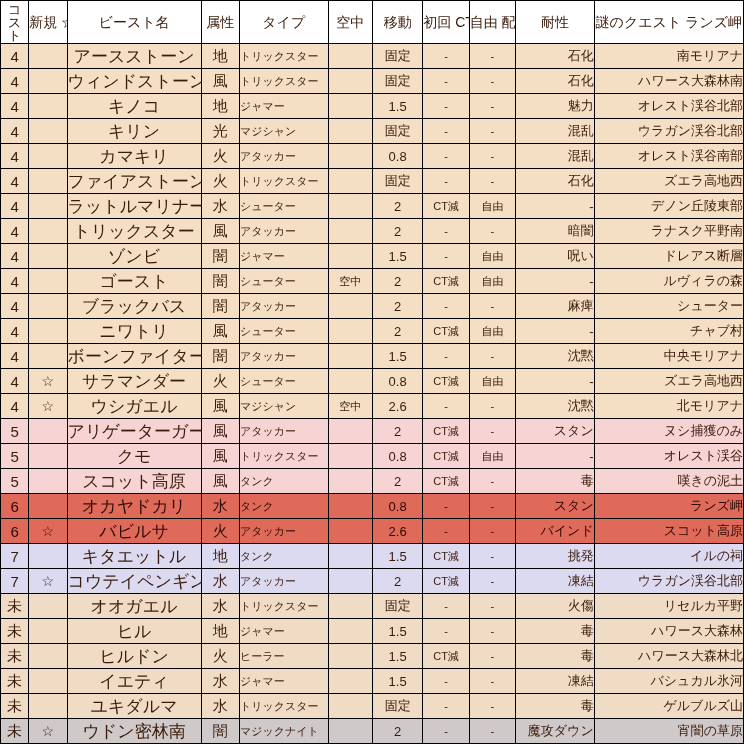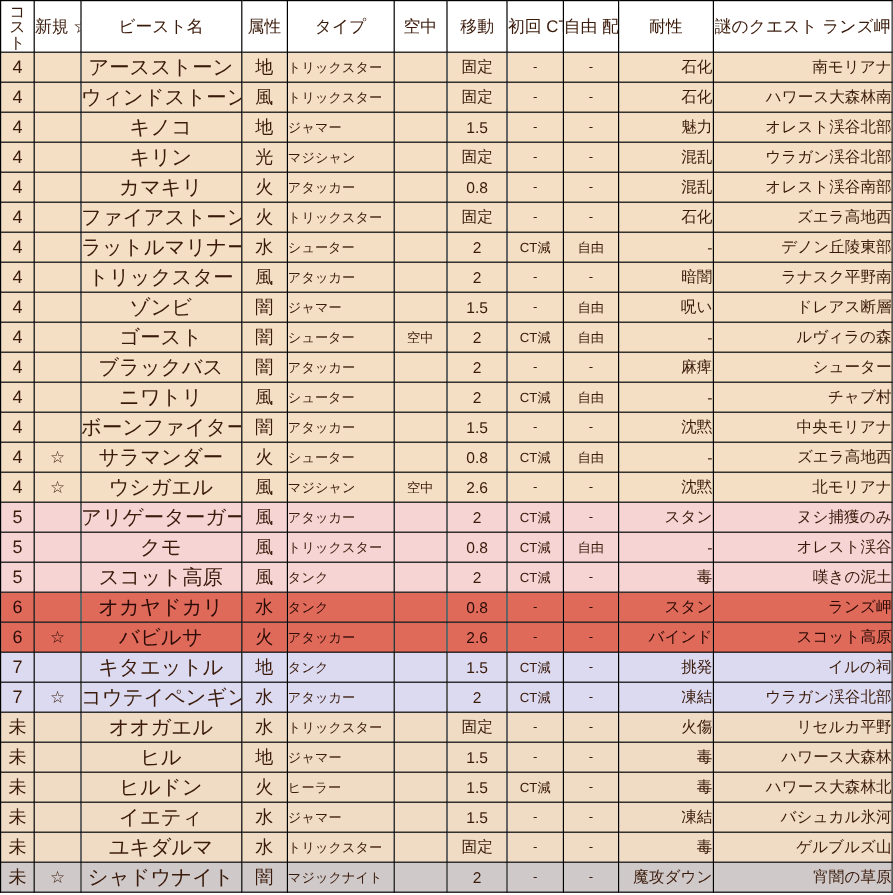--- a/index.html
+++ b/index.html
@@ -478,21 +478,21 @@
         <td class="air"></td>
         <td class="move">固定</td>
         <td class="ct">-</td>
         <td class="free">-</td>
         <td class="res">毒</td>
         <td class="quest">ゲルブルズ山</td>
       </tr>
       <tr class="band-gray">
         <td class="cost">未</td>
         <td class="newcol">☆</td>
-        <td class="name">シャドウナイト</td>
+        <td class="name">ウドン密林南</td>
         <td class="attr">闇</td>
         <td class="type">マジックナイト</td>
         <td class="air"></td>
         <td class="move">2</td>
         <td class="ct">-</td>
         <td class="free">-</td>
         <td class="res">魔攻ダウン</td>
         <td class="quest">宵闇の草原</td>
       </tr>
     </tbody>

